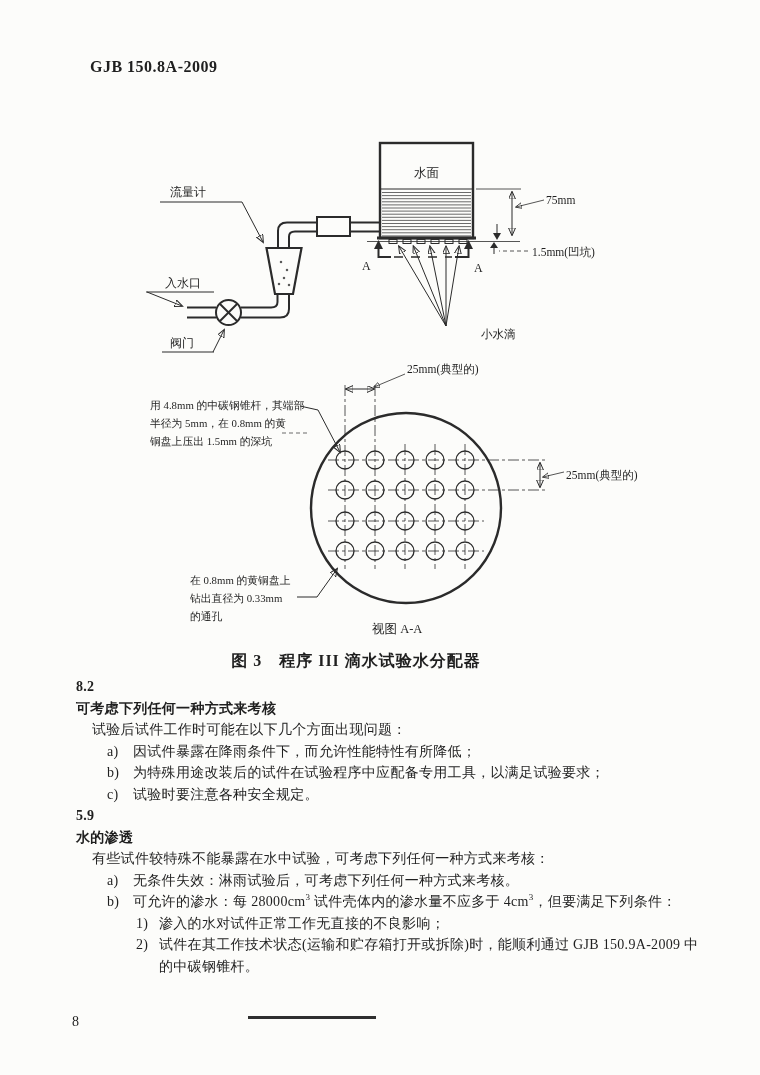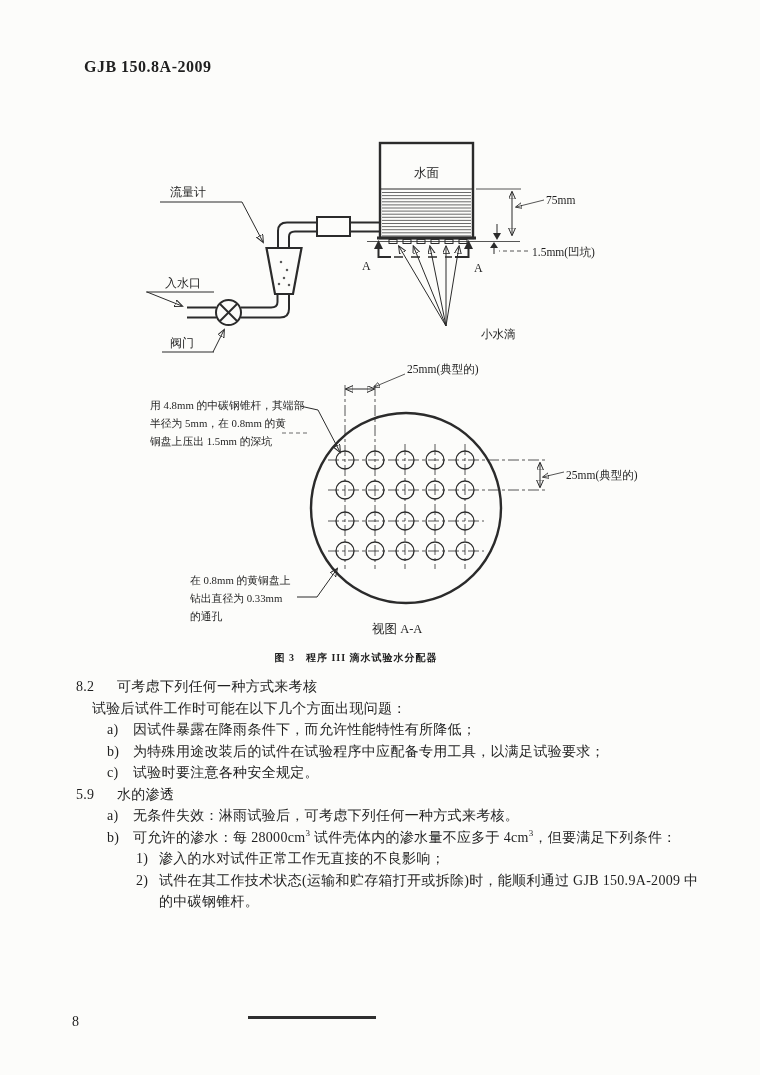--- a/index.html
+++ b/index.html
@@ -1,32 +1,32 @@
 <!DOCTYPE html>
 <html style="--ink: #1f1f1f; --line: #2b2b2b; --paper: #fcfcfa;"><head>
 <meta charset="utf-8">
 <style>
   :root{ --ink:#1f1f1f; --line:#2b2b2b; --paper:#fcfcfa; }
   html,body{margin:0;padding:0;background:var(--paper);}
   .page{position:relative;width:760px;height:1075px;background:var(--paper);
         font-family:"Liberation Serif","DejaVu Serif",serif;color:var(--ink);overflow:hidden;}
-  .hdr{position:absolute;left:84px;top:58px;font-size:16px;font-weight:bold;letter-spacing:.5px;}
+  .hdr{position:absolute;left:90px;top:58px;font-size:16px;font-weight:bold;letter-spacing:.5px;}
   .fig-svg{position:absolute;left:0;top:0;}
   svg line,svg path,svg polyline,svg polygon,svg circle,svg rect{stroke:var(--line);fill:none;}
   svg .fill{fill:var(--line);stroke:none;}
   svg .bgf{fill:var(--paper);}
   svg text{stroke:none;fill:var(--ink);font-family:"Liberation Serif","DejaVu Serif",serif;}
   .w07{stroke-width:.7}.w08{stroke-width:.8}.w1{stroke-width:1}.w13{stroke-width:1.3}
   .w15{stroke-width:1.5}.w2{stroke-width:2}.w22{stroke-width:2.2}.w24{stroke-width:2.4}.w3{stroke-width:3}
   .t11{font-size:10.8px}.t115{font-size:11.5px}.t12{font-size:12px}.t125{font-size:12.5px}
   .caption{position:absolute;left:0;top:651px;width:712px;text-align:center;
-           font-size:10px;font-weight:bold;letter-spacing:1px;}
+           font-size:16px;font-weight:bold;letter-spacing:1px;}
   .text-block{position:absolute;left:76px;top:676px;width:648px;font-size:14px;
               line-height:21.5px;letter-spacing:.3px;}
-  .sec-head{font-weight:normal;display:flex;}
+  .sec-head{font-weight:bold;display:flex;flex-direction:column;}
   .sec-head .num{width:41px;}
   .para{margin-left:16px;}
   .li{display:flex;margin-left:31px;}
   .li .marker{width:26px;flex:none;}
   .li.sub{margin-left:60px;}
   .li.sub .marker{width:23px;flex:none;}
   .blk{display:block;}
   sup{font-size:9px;line-height:0;}
   .pagenum{position:absolute;left:72px;top:1014px;font-size:14px;}
   .footline{position:absolute;left:248px;top:1016px;width:128px;height:2.5px;background:#2f2f2f;}
@@ -222,20 +222,21 @@
     </div>
     <div class="li">
       <span class="marker">c)</span>
       <span>试验时要注意各种安全规定。</span>
     </div>
 
     <div class="sec-head">
       <span class="num">5.9</span>
       <span>水的渗透</span>
     </div>
+    <div class="para">有些试件较特殊不能暴露在水中试验，可考虑下列任何一种方式来考核：</div>
     <div class="li">
       <span class="marker">a)</span>
       <span>无条件失效：淋雨试验后，可考虑下列任何一种方式来考核。</span>
     </div>
     <div class="li">
       <span class="marker">b)</span>
       <span><span>可允许的渗水：每 28000cm</span><sup>3</sup><span> 试件壳体内的渗水量不应多于 4cm</span><sup>3</sup><span>，但要满足下列条件：</span></span>
     </div>
     <div class="li sub">
       <span class="marker">1)</span>

